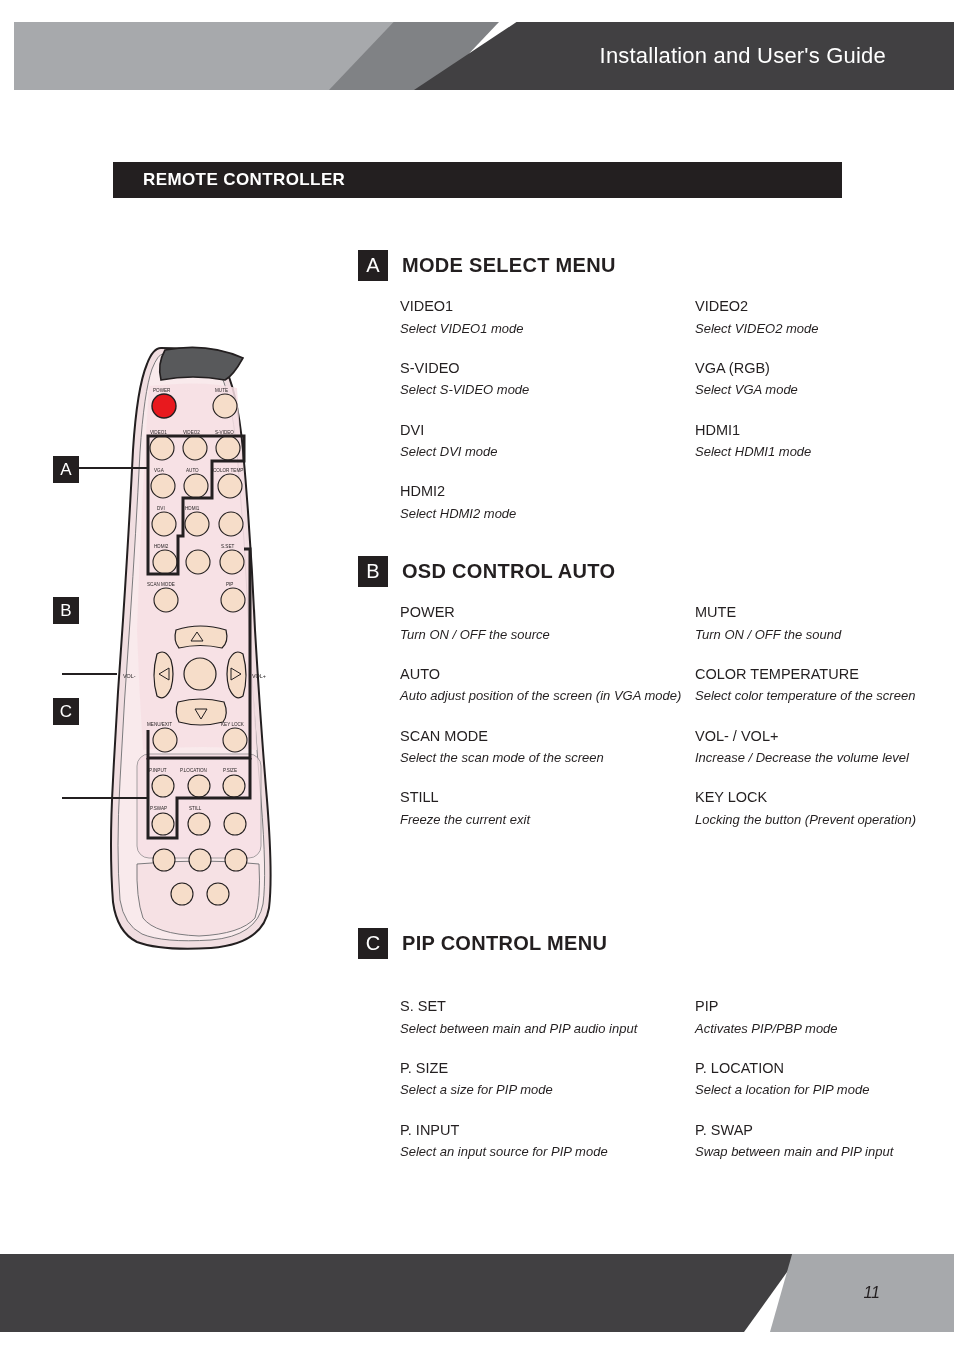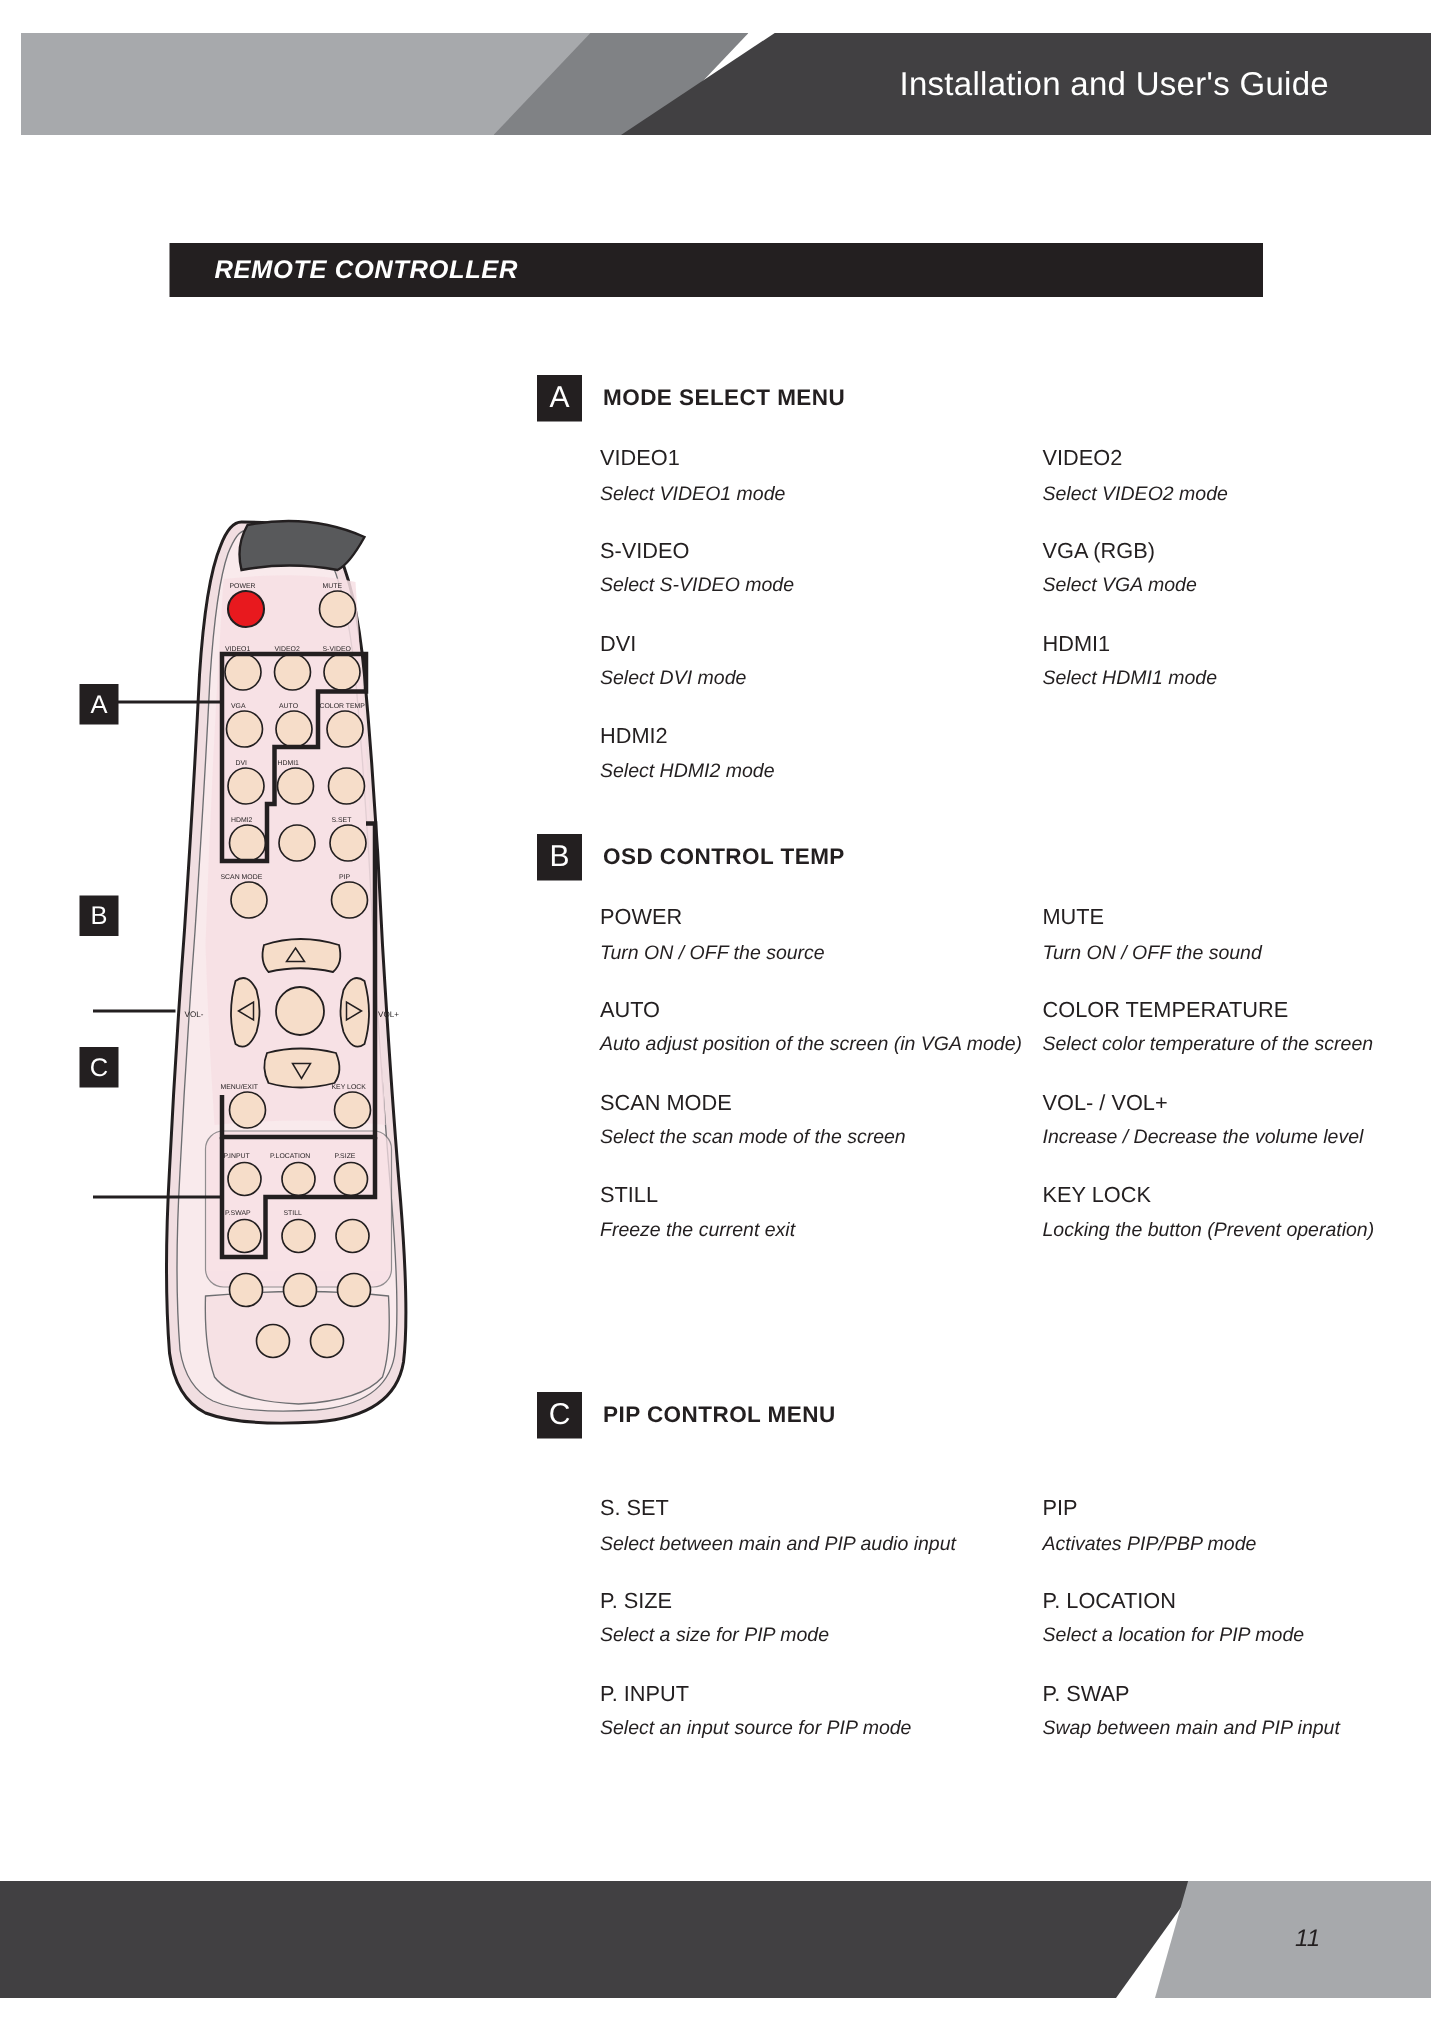--- a/index.html
+++ b/index.html
@@ -33,33 +33,32 @@
 
   
   .section-bar {
     position: absolute; left: 113px; top: 162px; width: 729px; height: 36px;
     background: #231f20;
     display: flex; align-items: center;
   }
   .section-bar .label {
     color: #ffffff; font-size: 17px; font-weight: bold; letter-spacing: .4px;
     margin-left: 30px;
-    font-style: italic;
   }
 
   
   .grp { position: absolute; left: 358px; width: 560px; }
   .grp-head { display: flex; align-items: center; height: 32px; }
   .grp-badge {
     width: 30px; height: 31px; background: #231f20; color: #fff;
     display: flex; align-items: center; justify-content: center;
     font-size: 20px; font-weight: 500; line-height: 1;
   }
   .grp-title {
-    margin-left: 14px; font-size: 15px; font-weight: bold;
+    margin-left: 14px; font-size: 20px; font-weight: bold;
     color: #231f20; letter-spacing: .3px;
   }
 
   
   .cols { position: relative; margin-top: 16px; }
   .col { position: absolute; top: 0; width: 262px; }
   .col-left { left: 42px; }
   .col-right { left: 337px; }
   .item { margin-bottom: 21px; }
   .item-name {
@@ -280,21 +279,21 @@
           <div class="item-name">HDMI1</div>
           <div class="item-desc">Select HDMI1 mode</div>
         </div>
       </div>
     </div>
   </div>
 
   <div class="grp" style="top:555px; height:320px;">
     <div class="grp-head">
       <div class="grp-badge">B</div>
-      <div class="grp-title">OSD CONTROL TEMP</div>
+      <div class="grp-title">OSD CONTROL AUTO</div>
     </div>
     <div class="cols" style="height:280px;">
       <div class="col col-left">
         <div class="item">
           <div class="item-name">POWER</div>
           <div class="item-desc">Turn ON / OFF the source</div>
         </div>
         <div class="item">
           <div class="item-name">AUTO</div>
           <div class="item-desc">Auto adjust position of the screen (in VGA mode)</div>

